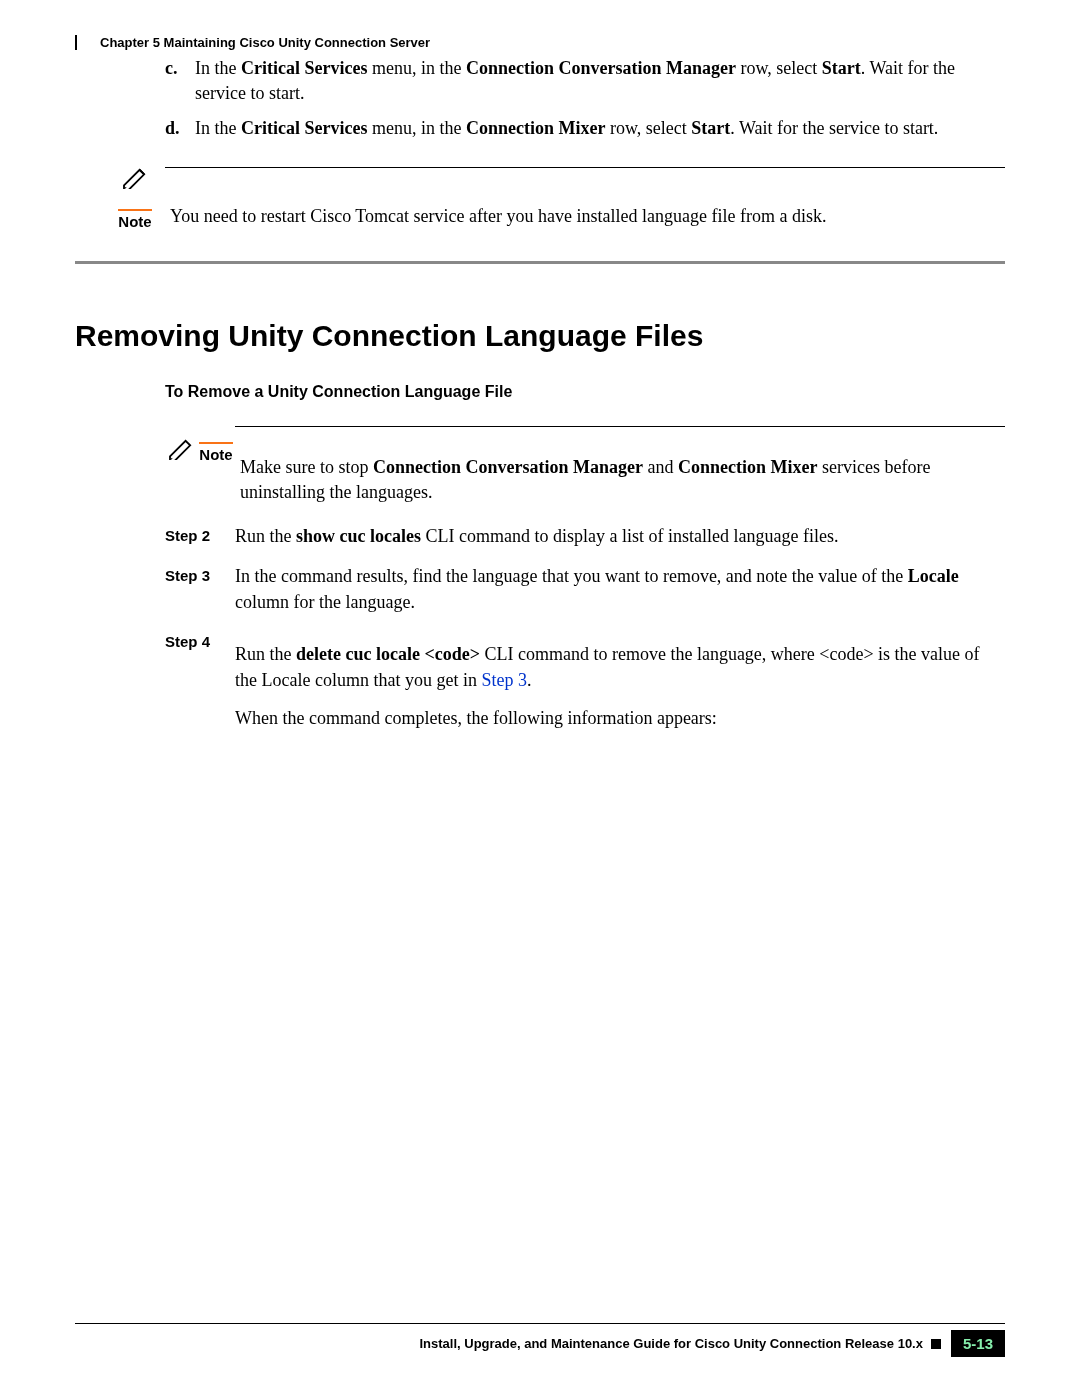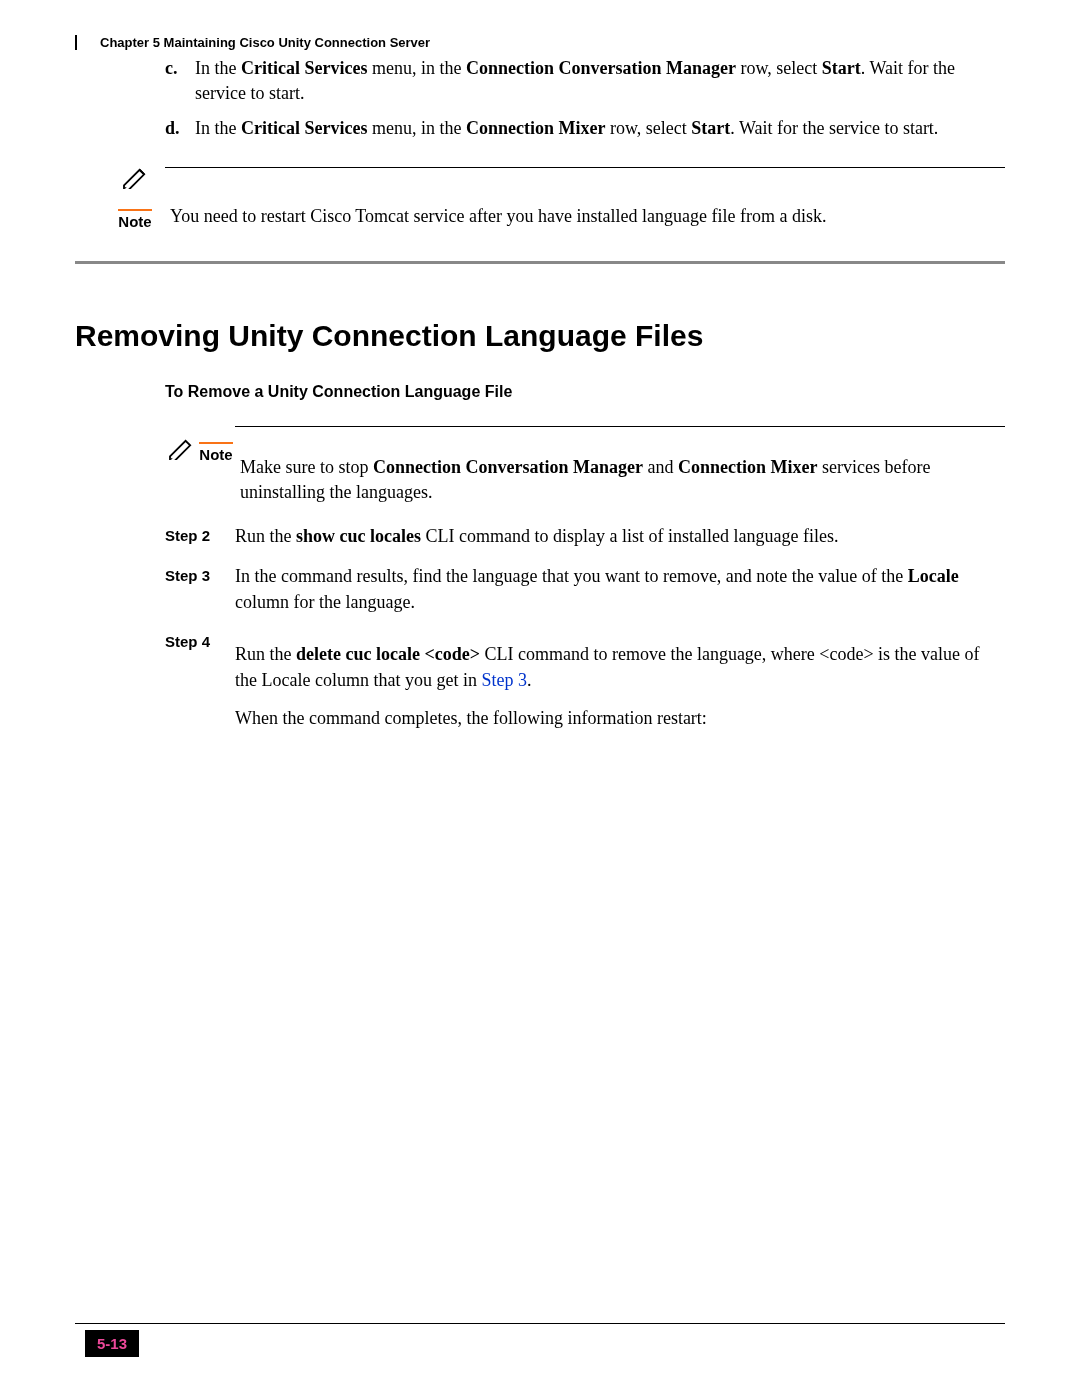--- a/index.html
+++ b/index.html
@@ -149,21 +149,21 @@
     font-weight: bold;
   }
   .footer-title-wrap { position: relative; padding-right: 18px; flex:1; text-align:right;}
   .footer-title-wrap::after {
     content:"";
     width: 10px; height:10px; background:#000;
     position:absolute; right:0; top:3px;
   }
   .page-badge {
     background: #000;
-    color: #ec4899;
+    color: #86efac;
     padding: 5px 12px;
     font-size: 15px;
     margin-left: 10px;
   }
   .steps-wrap { margin-left: 70px; }
   .note-inside-steps {
     display: flex;
     margin-left: -70px;
     margin-bottom: 18px;
     margin-top: 6px;
@@ -240,25 +240,26 @@
           <span>In the command results, find the language that you want to remove, and note the value of the </span><b>Locale</b><span> column for the language.</span>
         </div>
       </div>
 
       <div class="step-row">
         <div class="step-label">Step 4</div>
         <div class="step-text">
           <p>
             <span>Run the </span><b>delete cuc locale &lt;code&gt;</b><span> CLI command to remove the language, where &lt;code&gt; is the value of the Locale column that you get in </span><span class="link">Step 3</span><span>.</span>
           </p>
-          <p>When the command completes, the following information restart:</p>
+          <p>When the command completes, the following information appears:</p>
         </div>
       </div>
     </div>
   </div>
 
   <div class="footer">
     <div class="footer-line"></div>
     <div class="footer-row">
+      <div class="footer-title-wrap">Install, Upgrade, and Maintenance Guide for Cisco Unity Connection Release 10.x</div>
       <div class="page-badge">5-13</div>
     </div>
   </div>
 </div>
 
 </body></html>

